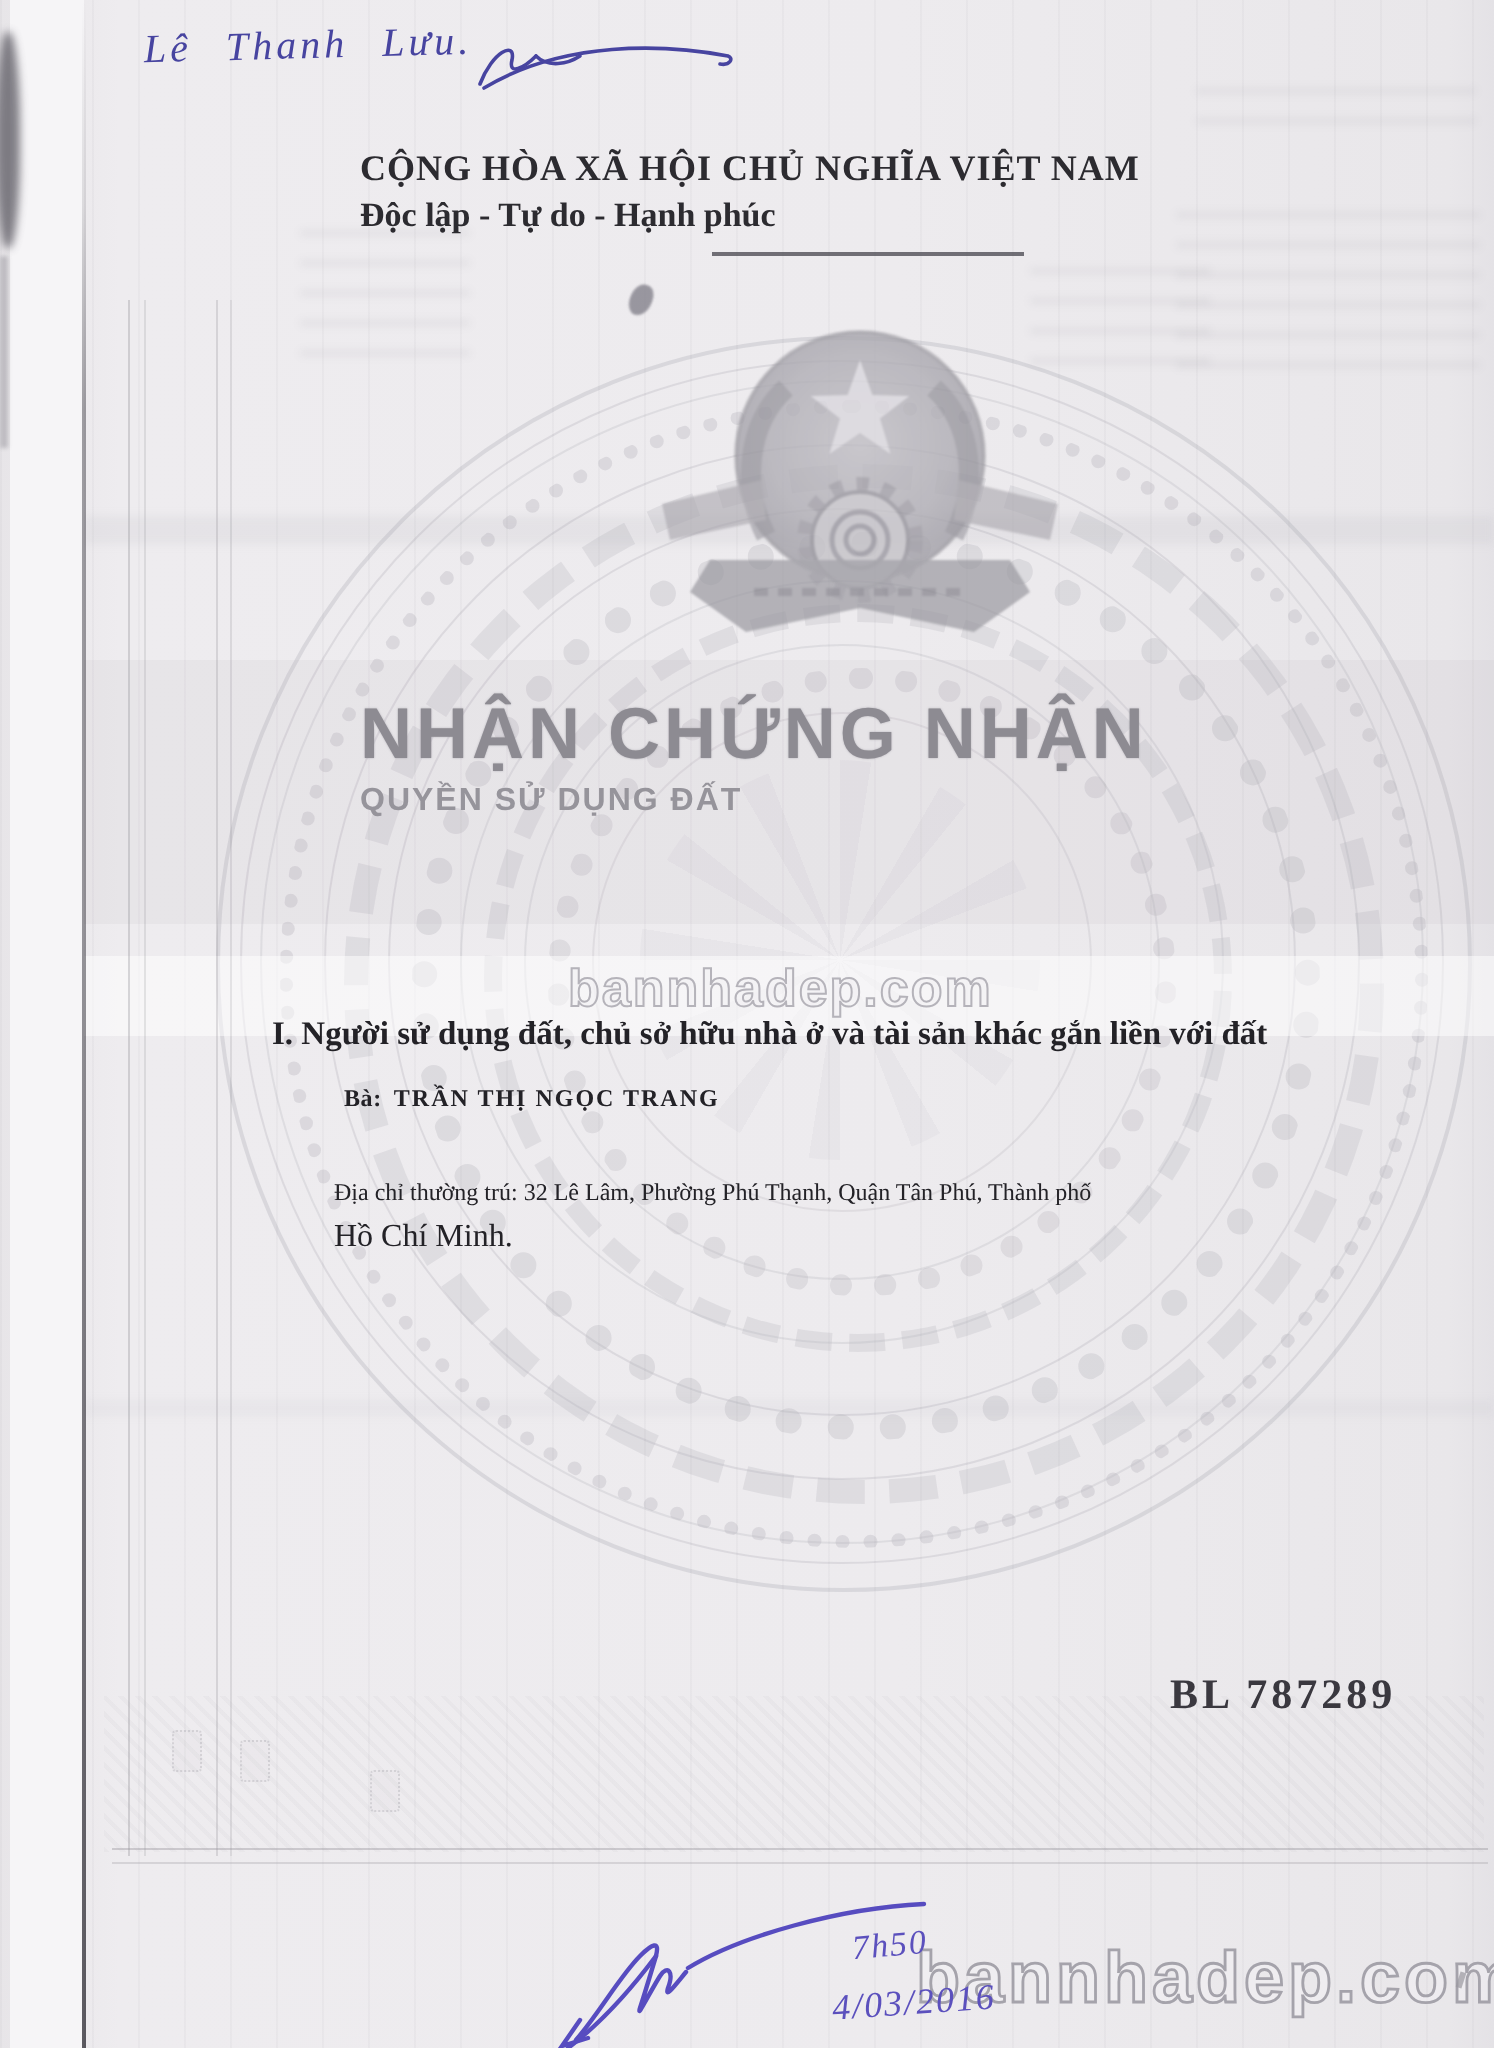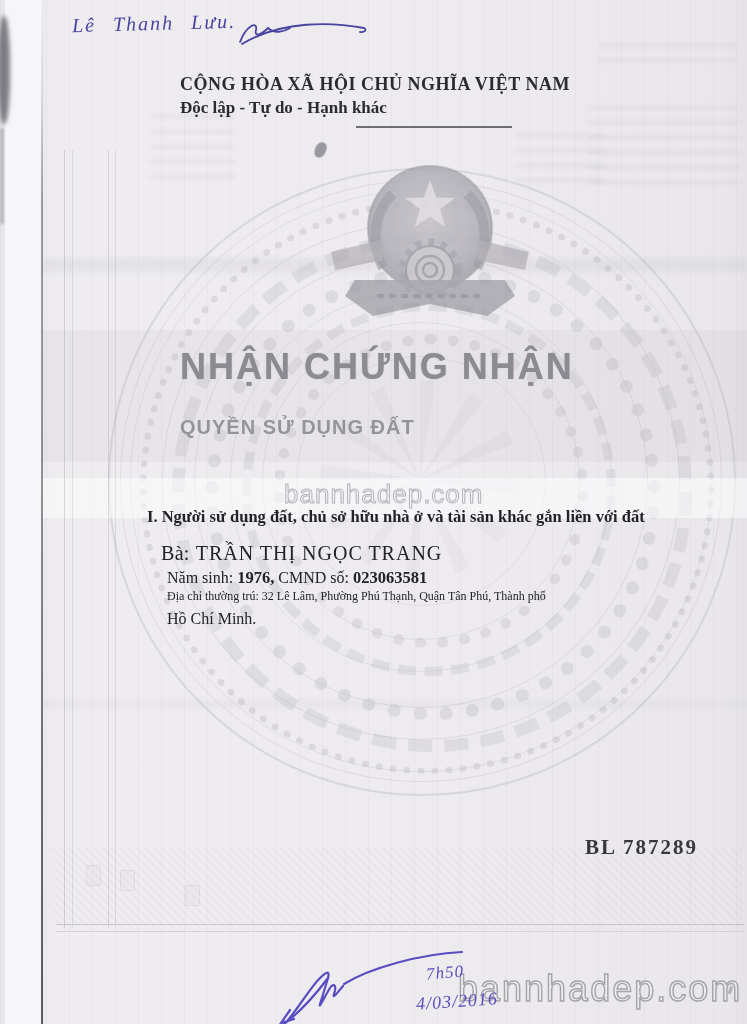--- a/index.html
+++ b/index.html
@@ -48,35 +48,35 @@
   .smudge{position:absolute;left:315px;top:142px;width:11px;height:16px;background:#84828c;border-radius:50% 40% 55% 45%;
     filter:blur(.6px);opacity:.8;transform:rotate(20deg);z-index:5;}
   .dot-mark{position:absolute;left:729px;top:986px;width:3px;height:8px;background:#9a98a0;transform:rotate(18deg);opacity:.7;z-index:6;}
 
   
   .emblem{position:absolute;left:325px;top:156px;width:210px;height:168px;z-index:2;opacity:.8;filter:blur(.4px);}
 
   
   .title-main{top:346px;font-family:"Liberation Sans",sans-serif;font-weight:bold;font-size:36px;letter-spacing:2px;
     color:#8d8b92;z-index:3;text-shadow:0 0 1px rgba(120,118,128,.5);}
-  .title-sub1{top:392px;font-family:"Liberation Sans",sans-serif;font-weight:bold;font-size:20px;letter-spacing:1px;
-    color:#96949b;z-index:3;margin-top:24px;}
+  .title-sub1{top:392px;font-family:"Liberation Sans",sans-serif;font-weight:bold;font-size:16px;letter-spacing:1px;
+    color:#96949b;z-index:3;}
   .title-sub2{position:absolute;left:36px;top:420px;width:710px;font-family:"Liberation Sans",sans-serif;font-weight:bold;
     font-size:21px;white-space:nowrap;color:#8b8990;z-index:3;text-shadow:0 0 1px rgba(120,118,128,.4);}
 
   
-  .wm{font-family:"Liberation Sans",sans-serif;font-weight:normal;letter-spacing:1px;
+  .wm{font-family:"Liberation Sans",sans-serif;font-weight:bold;letter-spacing:1px;
     color:rgba(242,241,244,.55);-webkit-text-stroke:1px #b5b3ba;text-stroke:1px #b5b3ba;z-index:4;position:absolute;}
   .wm-small{left:284px;top:479px;font-size:26px;}
   .wm-large{left:458px;top:968px;font-size:36px;-webkit-text-stroke:1.4px #a5a3ab;letter-spacing:2px;z-index:6;}
 
   
   .body-text{position:absolute;color:#232227;z-index:5;}
-  .sec-head{left:147px;top:507px;font-weight:bold;font-size:16.5px;}
-  .owner{left:161px;top:542px;font-weight:normal;font-size:20px;letter-spacing:.3px;}
+  .sec-head{left:136px;top:507px;font-weight:bold;font-size:16.5px;}
+  .owner{left:172px;top:542px;font-weight:bold;font-size:12px;letter-spacing:.3px;}
   .owner .nm{margin-left:6px;letter-spacing:1px;}
   .line-birth{left:167px;top:568px;font-size:16px;}
   .line-birth b{font-size:16.5px;}
   .addr1{left:167px;top:589px;font-size:12px;}
   .addr2{left:167px;top:610px;font-size:16px;text-align:right;}
   .serial{left:585px;top:835px;font-weight:bold;font-size:21px;letter-spacing:2px;color:#3a383f;z-index:5;}
 
   
   .hand{position:absolute;font-style:italic;color:#4744a0;z-index:7;}
   .hand-name{left:72px;top:12px;font-size:20px;letter-spacing:2px;word-spacing:10px;transform:rotate(-1.5deg);}
@@ -133,21 +133,21 @@
   <svg class="sig" style="left:232px;top:12px;" width="140" height="38" viewBox="0 0 140 38">
     <g fill="none" stroke="#4744a0" stroke-width="1.8" stroke-linecap="round">
       <path d="M 8 30 C 14 14, 26 8, 24 18 C 22 26, 30 22, 36 16"></path>
       <path d="M 10 32 C 50 8, 100 10, 132 16 C 135 17, 133 21, 128 20"></path>
       <path d="M 36 16 C 42 22, 52 20, 58 16"></path>
     </g>
   </svg>
   <div class="smudge"></div>
 
   <div class="center-wrap country">CỘNG HÒA XÃ HỘI CHỦ NGHĨA VIỆT NAM</div>
-  <div class="center-wrap motto">Độc lập - Tự do - Hạnh khác</div>
+  <div class="center-wrap motto">Độc lập - Tự do - Hạnh phúc</div>
   <div class="motto-line"></div>
 
   <svg class="emblem" viewBox="0 0 210 168">
     <defs>
       <radialGradient id="disc" cx="50%" cy="45%" r="60%">
         <stop offset="0%" stop-color="#c0bec4"></stop>
         <stop offset="60%" stop-color="#b0aeb5"></stop>
         <stop offset="100%" stop-color="#9d9ba3"></stop>
       </radialGradient>
     </defs>
@@ -168,26 +168,20 @@
 
   <div class="center-wrap title-main">NHẬN CHỨNG NHẬN</div>
   <div class="center-wrap title-sub1">QUYỀN SỬ DỤNG ĐẤT</div>
 
   <div class="wm wm-small">bannhadep.com</div>
 
   <div class="body-text sec-head">I. Người sử dụng đất, chủ sở hữu nhà ở và tài sản khác gắn liền với đất</div>
   <div class="body-text owner">
     <span>Bà:</span><span class="nm">TRẦN THỊ NGỌC TRANG</span>
   </div>
-  <div class="body-text line-birth">
-    <span>Năm sinh:</span>
-    <b>1976,</b>
-    <span>CMND số:</span>
-    <b>023063581</b>
-  </div>
   <div class="body-text addr1">
     <span>Địa chỉ thường trú:</span>
     <span>32 Lê Lâm, Phường Phú Thạnh, Quận Tân Phú, Thành phố</span>
   </div>
   <div class="body-text addr2">Hồ Chí Minh.</div>
 
   <div class="body-text serial">BL 787289</div>
 
   <svg class="sig" style="left:270px;top:944px;" width="210" height="80" viewBox="0 0 210 80">
     <g fill="none" stroke="#574cc0" stroke-width="2.2" stroke-linecap="round">

